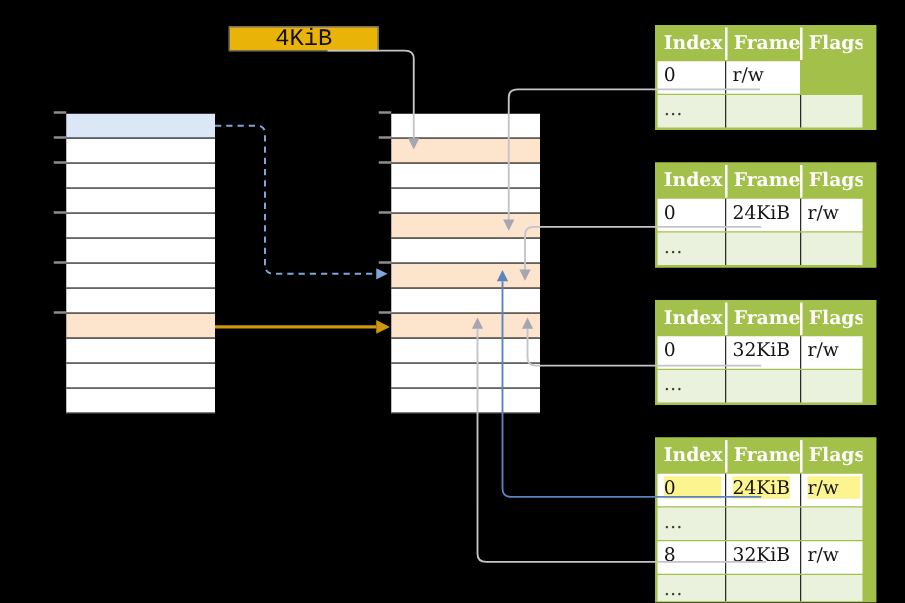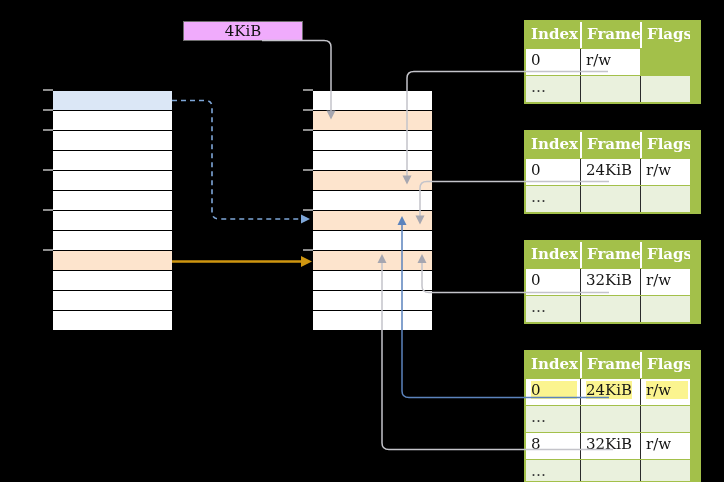--- a/index.html
+++ b/index.html
@@ -8,22 +8,22 @@
     font-family:"DejaVu Serif","Liberation Serif",serif;
   }
   
   .memcol{position:absolute;width:119px;top:90px;}
   .memcol .cell{height:19px;border-bottom:1px solid #000;}
   .memcol{border-top:1px solid #000;}
   .tick{position:absolute;width:10px;height:2px;background:#8d8d8d;}
   
   .labelbox{
     position:absolute;left:183px;top:21px;width:118px;height:18px;
-    background:#f0abfc;border:1px solid #6d6d6d;
-    text-align:center;font-size:15px;line-height:18px;color:#111;
+    background:#eab308;border:1px solid #6d6d6d;
+    text-align:center;font-size:19px;line-height:18px;color:#111;font-family:Liberation Mono, monospace;
   }
   
   .ptable{position:absolute;left:524px;width:177px;border:2px solid #a3c04a;background:#a3c04a;box-sizing:border-box;}
   .prow{display:grid;grid-template-columns:54px 60px 50px;}
   .prow + .prow{border-top:1px solid #a3c04a;}
   .prow .pcell{background:#fff;height:26px;box-sizing:border-box;padding:2px 0 0 5px;
     font-size:15px;color:#151515;border-left:1px solid #2b2b2b;overflow:hidden;white-space:nowrap;}
   .prow .pcell:first-child{border-left:none;}
   .prow.head .pcell{background:#a3c04a;color:#fff;font-weight:bold;border-left:2px solid #fff;padding-top:3px;}
   .prow.head .pcell:first-child{border-left:none;}

